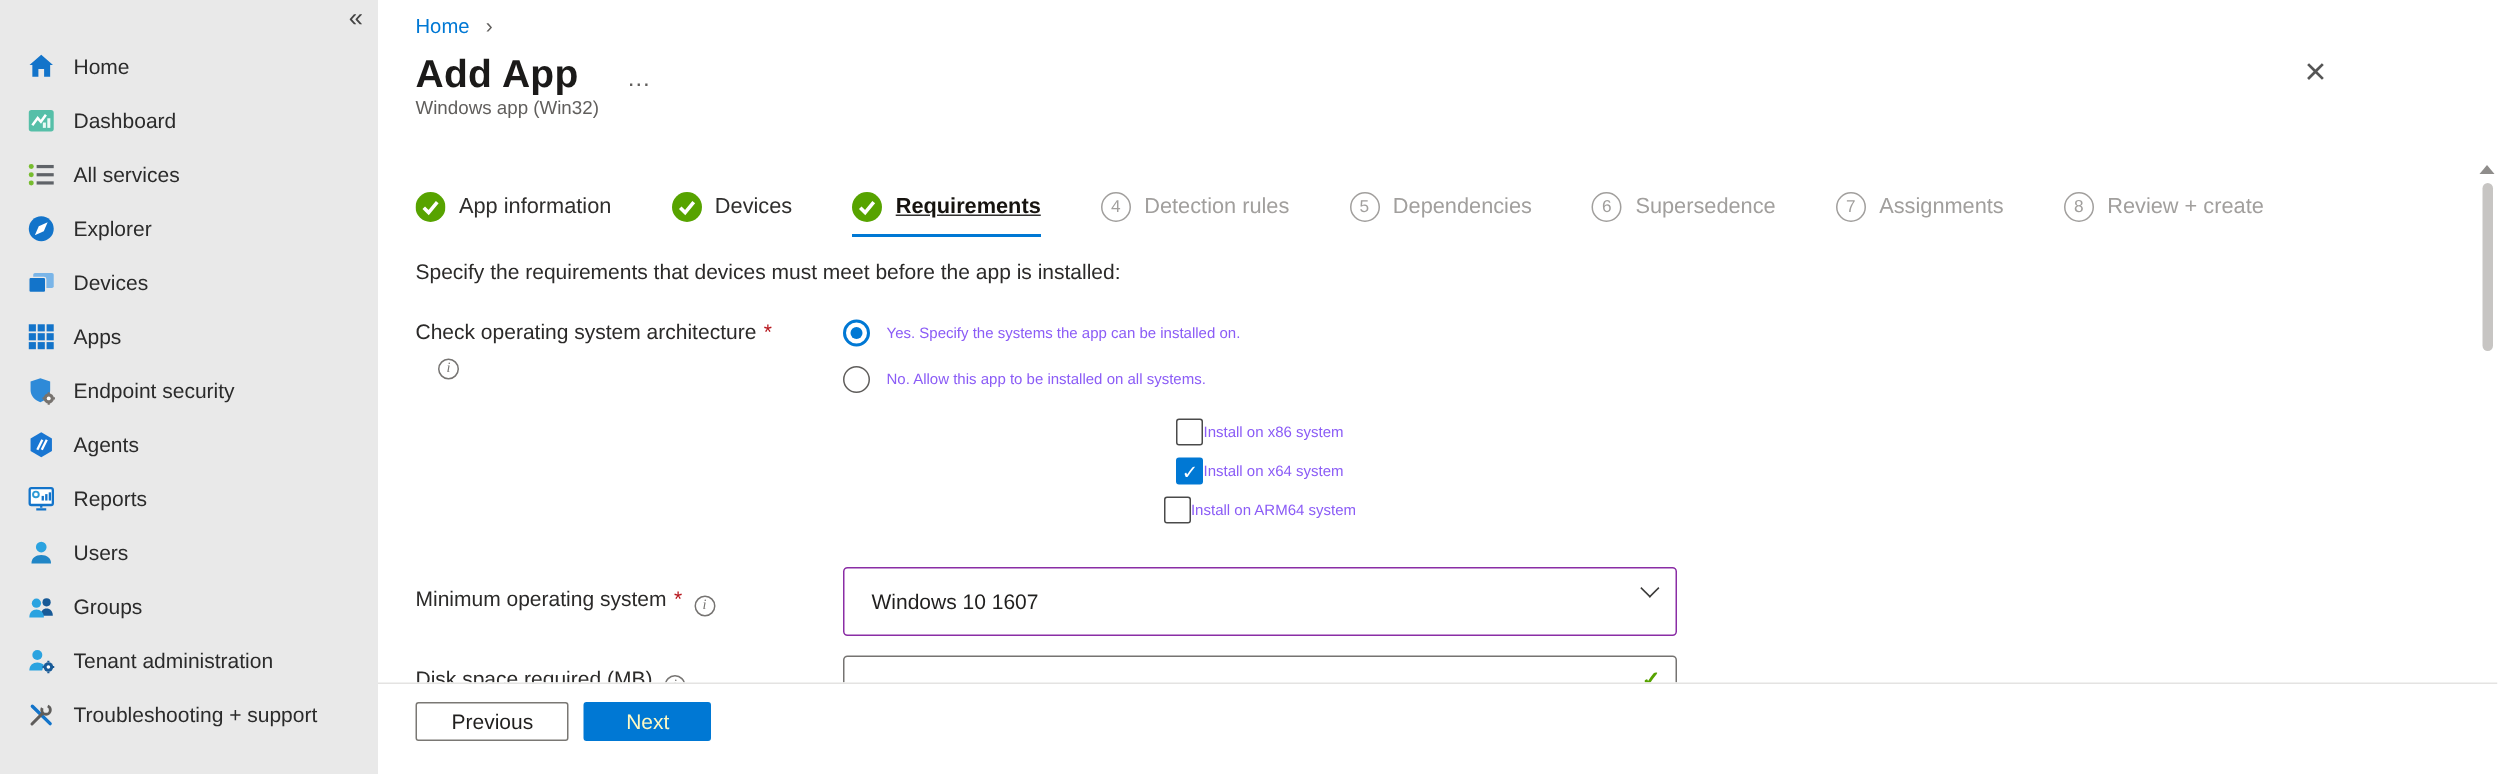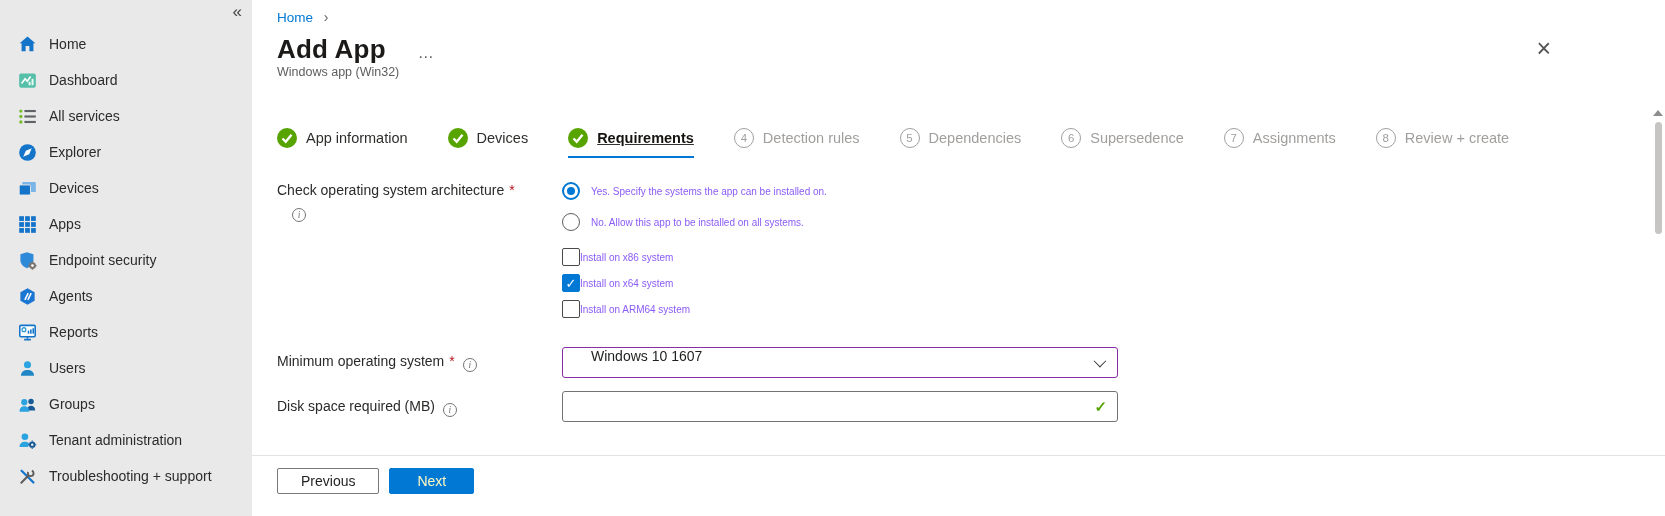--- a/index.html
+++ b/index.html
@@ -67,31 +67,31 @@
   .info-below { display:inline-flex; margin-left:15px; margin-top:10px; }
   .ctl-col { width:556px; flex:0 0 556px; }
   .radio-line { display:flex; align-items:center; gap:11px; margin-bottom:13px; cursor:pointer; }
   .radio { width:18px; height:18px; border:1px solid #605e5c; border-radius:50%; flex:0 0 18px; position:relative; background:#fff; }
   .radio.checked { border:2px solid #0078d4; }
   .radio.checked::after {
     content:""; position:absolute; left:50%; top:50%; width:8px; height:8px;
     transform:translate(-50%,-50%); border-radius:50%; background:#0078d4;
   }
   .checks { margin-top:17px; }
-  .check-line { display:flex; align-items:center; margin-bottom:8px; cursor:pointer; }
+  .check-line { display:flex; align-items:center; margin-bottom:8px; cursor:pointer;justify-content:center; }
   .checkbox {
     width:18px; height:18px; border:1px solid #4a4a4a; border-radius:2px; flex:0 0 18px;
     background:#fff; color:transparent; display:flex; align-items:center; justify-content:center;
     font-size:13px;
   }
   .checkbox.checked { background:#0078d4; border-color:#0078d4; color:#fff; }
   .opt-label { font-size:10px; color:#8b5cf6; }
   .dropdown {
-    height:31px; border:1px solid #8a2da5; border-radius:3px; background:#fff;
-    display:flex; padding:0 28px; cursor:pointer; position:relative;
+    height:46px; border:1px solid #8a2da5; border-radius:3px; background:#fff;
+    display:flex; align-items:center; padding:0 18px; cursor:pointer; position:relative;
   }
   .dropdown .value { font-size:14px; color:#201f1e; }
   .chevron-down {
     position:absolute; right:14px; top:10px; width:9px; height:9px;
     border-right:1.6px solid #3b3a39; border-bottom:1.6px solid #3b3a39;
     transform:rotate(45deg) translateY(-2px);
   }
   .text-input { position:relative; }
   .text-input input {
     width:100%; height:31px; border:1px solid #757371; border-radius:3px;
@@ -302,20 +302,21 @@
       <div class="step upcoming">
         <span class="step-num">7</span>
         <span class="label">Assignments</span>
       </div>
       <div class="step upcoming">
         <span class="step-num">8</span>
         <span class="label">Review + create</span>
       </div>
     </div>
 
+    <div class="intro">Specify the requirements that devices must meet before the app is installed:</div>
 
     <div class="form-row row-arch">
       <div class="label-col">
         <span>Check operating system architecture</span><span class="req">*</span>
         <br>
         <span class="info-icon info-below">i</span>
       </div>
       <div class="ctl-col">
         <div class="radio-line">
           <span class="radio checked"></span>

